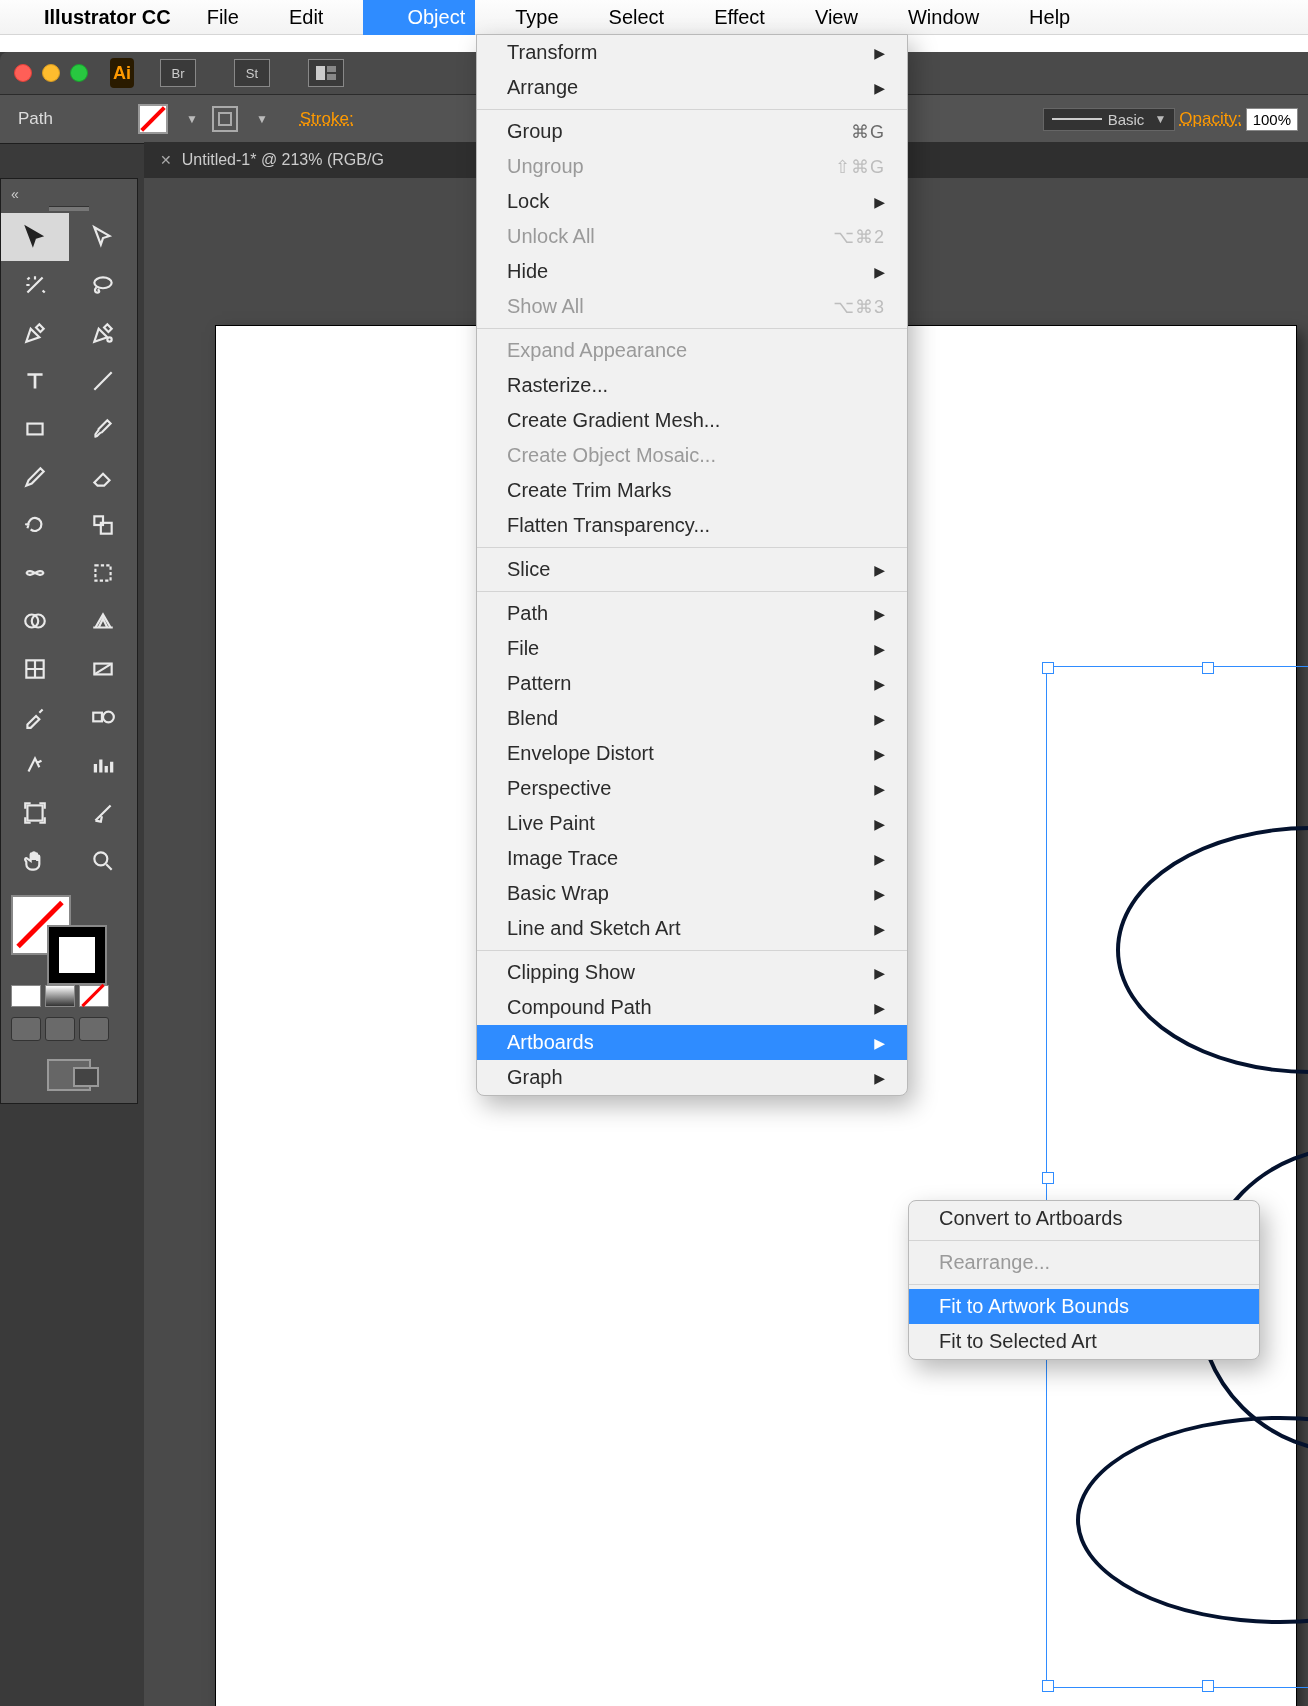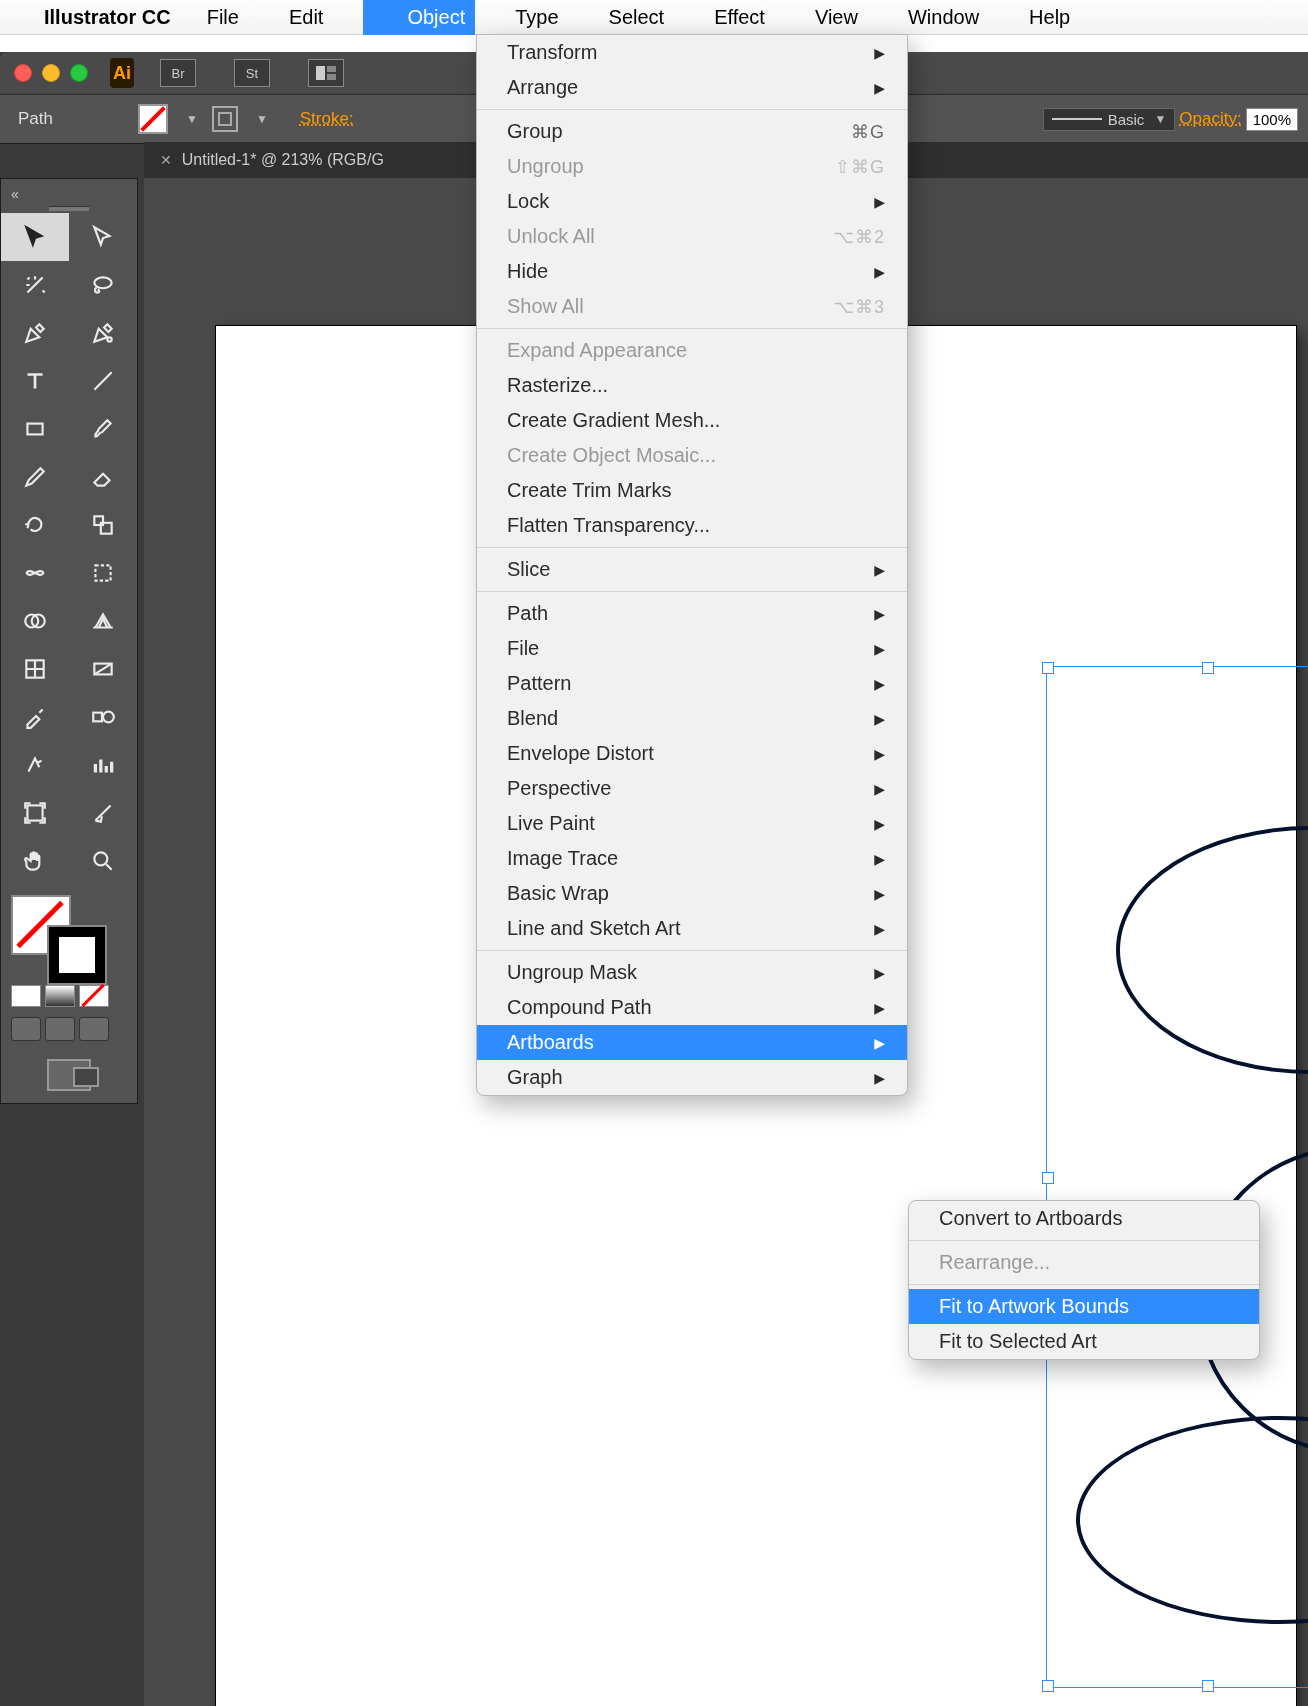--- a/index.html
+++ b/index.html
@@ -618,21 +618,21 @@
     <div class="mi">
       <span>Basic Wrap</span>
       <span class="arrow-r">▶</span>
     </div>
     <div class="mi">
       <span>Line and Sketch Art</span>
       <span class="arrow-r">▶</span>
     </div>
     <hr>
     <div class="mi">
-      <span>Ungroup Mask</span>
+      <span>Clipping Show</span>
       <span class="arrow-r">▶</span>
     </div>
     <div class="mi">
       <span>Compound Path</span>
       <span class="arrow-r">▶</span>
     </div>
     <div class="mi hl">
       <span>Artboards</span>
       <span class="arrow-r">▶</span>
     </div>

